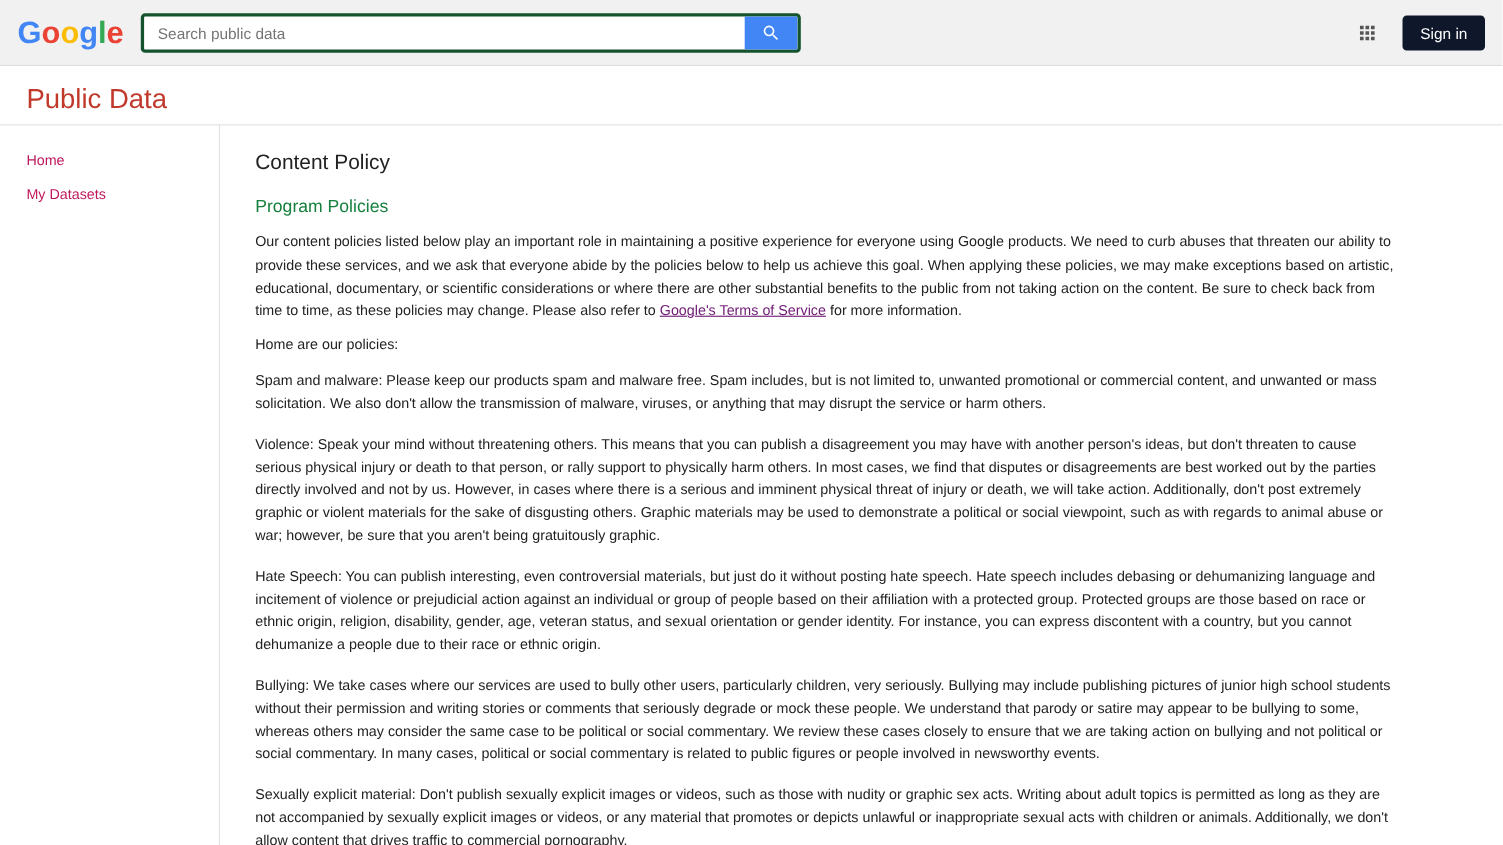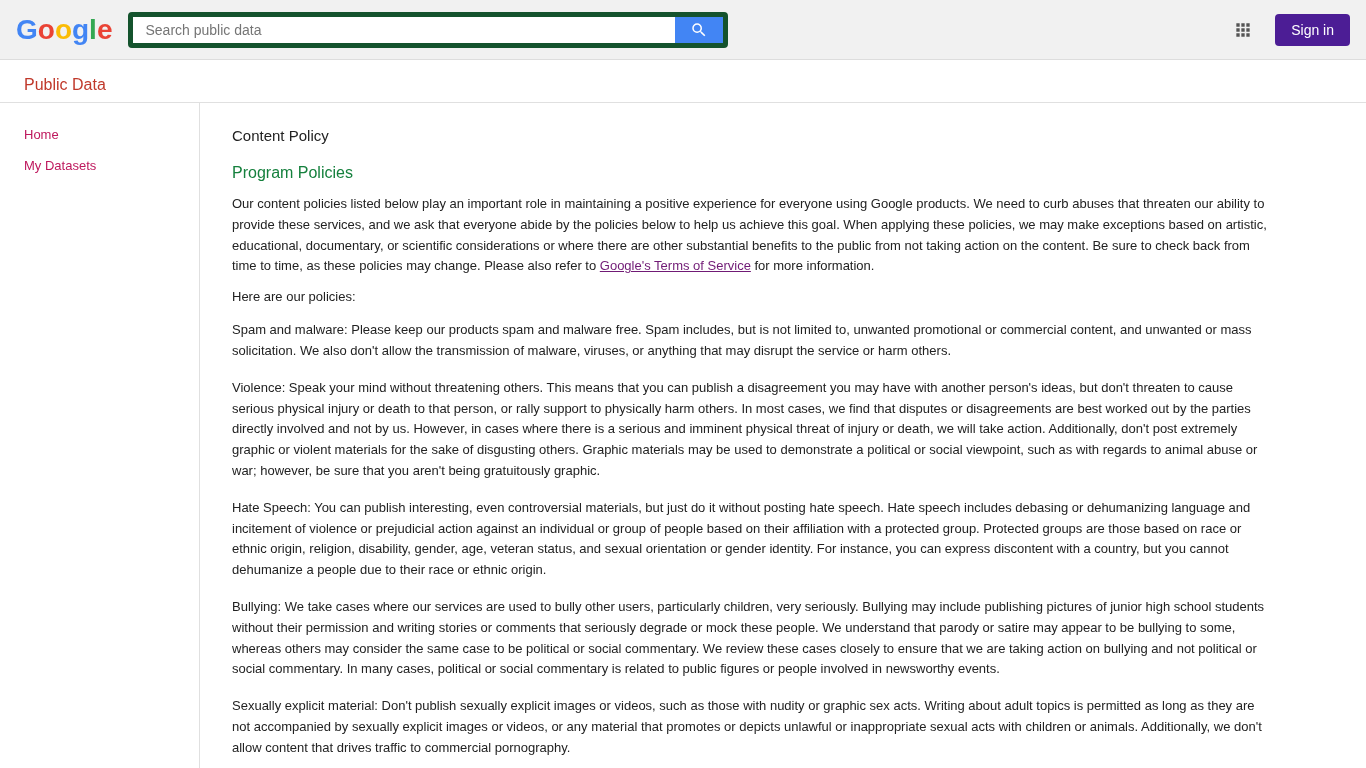--- a/index.html
+++ b/index.html
@@ -25,21 +25,21 @@
     .logo-o2 { color: #FBBC05; font-size: 28px; font-weight: bold; }
     .logo-g2 { color: #4285F4; font-size: 28px; font-weight: bold; }
     .logo-l { color: #34A853; font-size: 28px; font-weight: bold; }
     .logo-e { color: #EA4335; font-size: 28px; font-weight: bold; }
 
     #search-bar {
       display: flex;
       align-items: center;
       flex: 1;
       max-width: 600px;
-      border: 5px solid #14532d;
+      border: 3px solid #14532d;
       border-radius: 4px;
       background: #fff;
       height: 36px;
       overflow: hidden;
     }
     #search-input {
       flex: 1;
       border: none;
       outline: none;
       padding: 0 12px;
@@ -74,21 +74,21 @@
       display: flex;
       align-items: center;
       justify-content: center;
       width: 40px;
       height: 40px;
       border-radius: 50%;
       color: #555;
     }
     #apps-icon svg { width: 20px; height: 20px; fill: #555; }
     #sign-in-button {
-      background: #4c1d95;
+      background: #0f172a;
       color: white;
       border: none;
       border-radius: 4px;
       padding: 8px 16px;
       font-size: 14px;
       cursor: pointer;
       font-weight: 500;
     }
 
     
@@ -125,21 +125,21 @@
       cursor: pointer;
     }
 
     
     #content {
       flex: 1;
       padding: 24px 32px;
       max-width: 1100px;
     }
     #page-title {
-      font-size: 15px;
+      font-size: 19px;
       font-weight: normal;
       color: #222;
       margin-bottom: 20px;
     }
     .section-title {
       font-size: 16px;
       font-weight: normal;
       color: #15803d;
       margin-bottom: 12px;
     }
@@ -187,40 +187,40 @@
     <div id="apps-icon">
       <svg viewBox="0 0 24 24" xmlns="http://www.w3.org/2000/svg">
         <path d="M4 8h4V4H4v4zm6 12h4v-4h-4v4zm-6 0h4v-4H4v4zm0-6h4v-4H4v4zm6 0h4v-4h-4v4zm6-10v4h4V4h-4zm-6 4h4V4h-4v4zm6 6h4v-4h-4v4zm0 6h4v-4h-4v4z"></path>
       </svg>
     </div>
     <button id="sign-in-button">Sign in</button>
   </div>
 </div>
 
 <div id="sub-header">
-  <a href="#" style="color:#c0392b; font-size:16px; text-decoration:none;">Public Data</a>
+  <a href="#" style="color:#c0392b; font-size:25px; text-decoration:none;">Public Data</a>
 </div>
 
 <div id="main-layout">
 
   <nav id="sidebar">
       <a class="sidebar-item" href="#">Home</a>
       <a class="sidebar-item" href="#">My Datasets</a>
     </nav>
 
   <div id="content">
     <h1 id="page-title">Content Policy</h1>
 
     <h2 class="section-title">Program Policies</h2>
 
     <p class="intro-text">
       <span>Our content policies listed below play an important role in maintaining a positive experience for everyone using Google products. We need to curb abuses that threaten our ability to provide these services, and we ask that everyone abide by the policies below to help us achieve this goal. When applying these policies, we may make exceptions based on artistic, educational, documentary, or scientific considerations or where there are other substantial benefits to the public from not taking action on the content. Be sure to check back from time to time, as these policies may change. Please also refer to </span><a href="#">Google's Terms of Service</a><span> for more information.</span>
     </p>
 
-    <p class="policies-intro">Here are our policies:</p>
+    <p class="policies-intro">Home are our policies:</p>
 
     <div id="policies-list">
 
     <p class="policy-block"><strong>Spam and malware:</strong><span> Please keep our products spam and malware free. Spam includes, but is not limited to, unwanted promotional or commercial content, and unwanted or mass solicitation. We also don't allow the transmission of malware, viruses, or anything that may disrupt the service or harm others.</span></p>
         <p class="policy-block"><strong>Violence:</strong><span> Speak your mind without threatening others. This means that you can publish a disagreement you may have with another person's ideas, but don't threaten to cause serious physical injury or death to that person, or rally support to physically harm others. In most cases, we find that disputes or disagreements are best worked out by the parties directly involved and not by us. However, in cases where there is a serious and imminent physical threat of injury or death, we will take action. Additionally, don't post extremely graphic or violent materials for the sake of disgusting others. Graphic materials may be used to demonstrate a political or social viewpoint, such as with regards to animal abuse or war; however, be sure that you aren't being gratuitously graphic.</span></p>
         <p class="policy-block"><strong>Hate Speech:</strong><span> You can publish interesting, even controversial materials, but just do it without posting hate speech. Hate speech includes debasing or dehumanizing language and incitement of violence or prejudicial action against an individual or group of people based on their affiliation with a protected group. Protected groups are those based on race or ethnic origin, religion, disability, gender, age, veteran status, and sexual orientation or gender identity. For instance, you can express discontent with a country, but you cannot dehumanize a people due to their race or ethnic origin.</span></p>
         <p class="policy-block"><strong>Bullying:</strong><span> We take cases where our services are used to bully other users, particularly children, very seriously. Bullying may include publishing pictures of junior high school students without their permission and writing stories or comments that seriously degrade or mock these people. We understand that parody or satire may appear to be bullying to some, whereas others may consider the same case to be political or social commentary. We review these cases closely to ensure that we are taking action on bullying and not political or social commentary. In many cases, political or social commentary is related to public figures or people involved in newsworthy events.</span></p>
         <p class="policy-block"><strong>Sexually explicit material:</strong><span> Don't publish sexually explicit images or videos, such as those with nudity or graphic sex acts. Writing about adult topics is permitted as long as they are not accompanied by sexually explicit images or videos, or any material that promotes or depicts unlawful or inappropriate sexual acts with children or animals. Additionally, we don't allow content that drives traffic to commercial pornography.</span></p>
       </div>
   </div>

